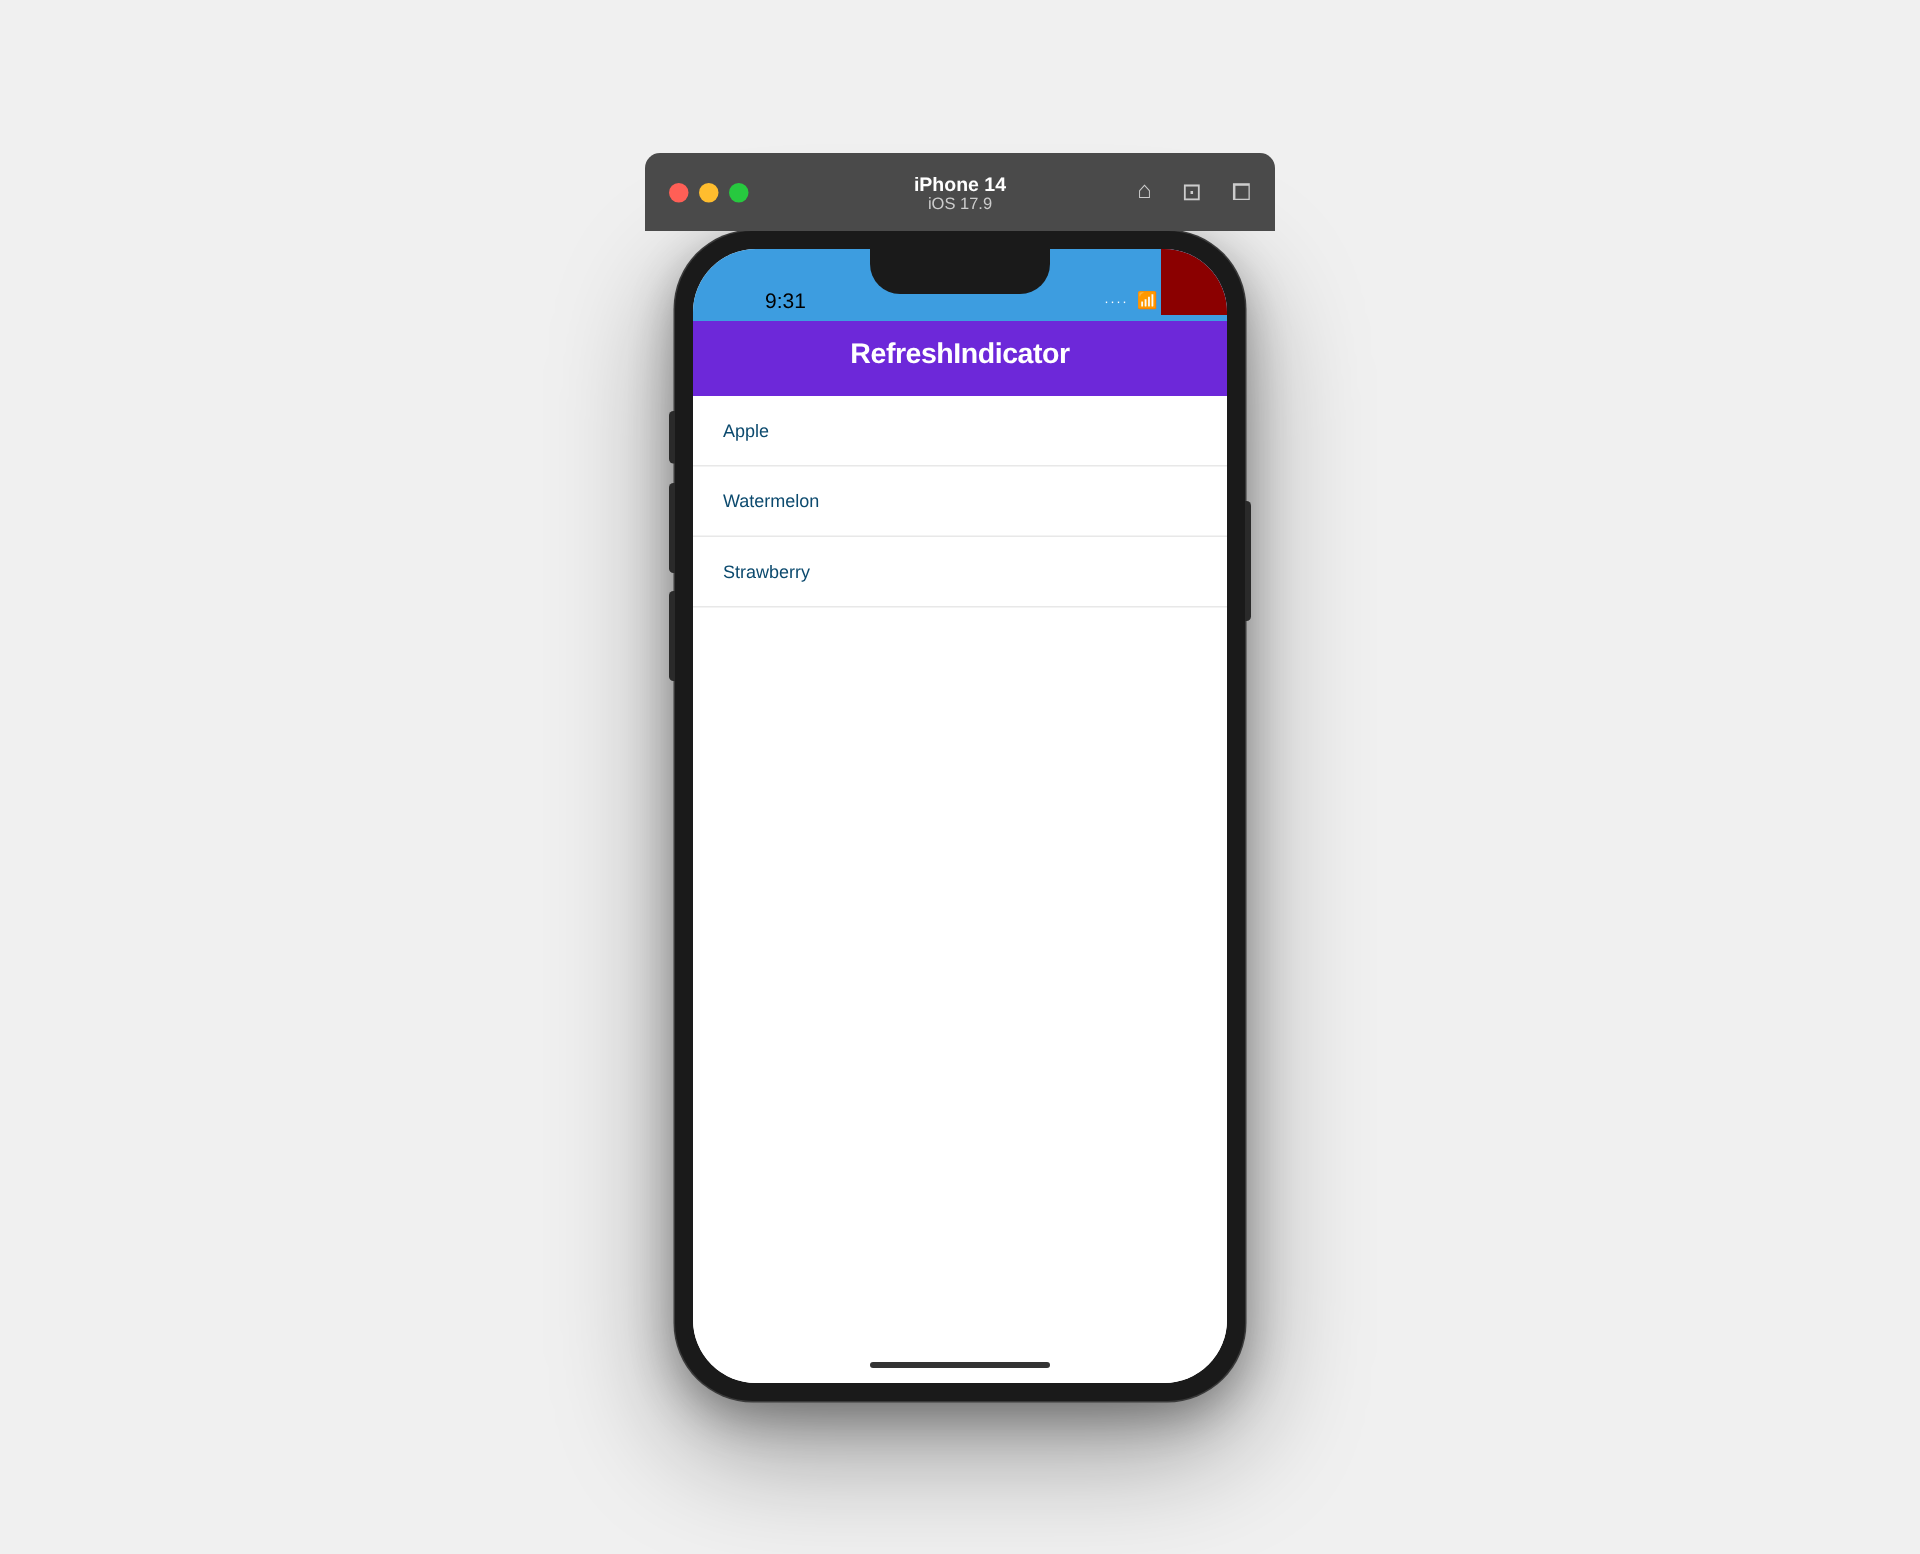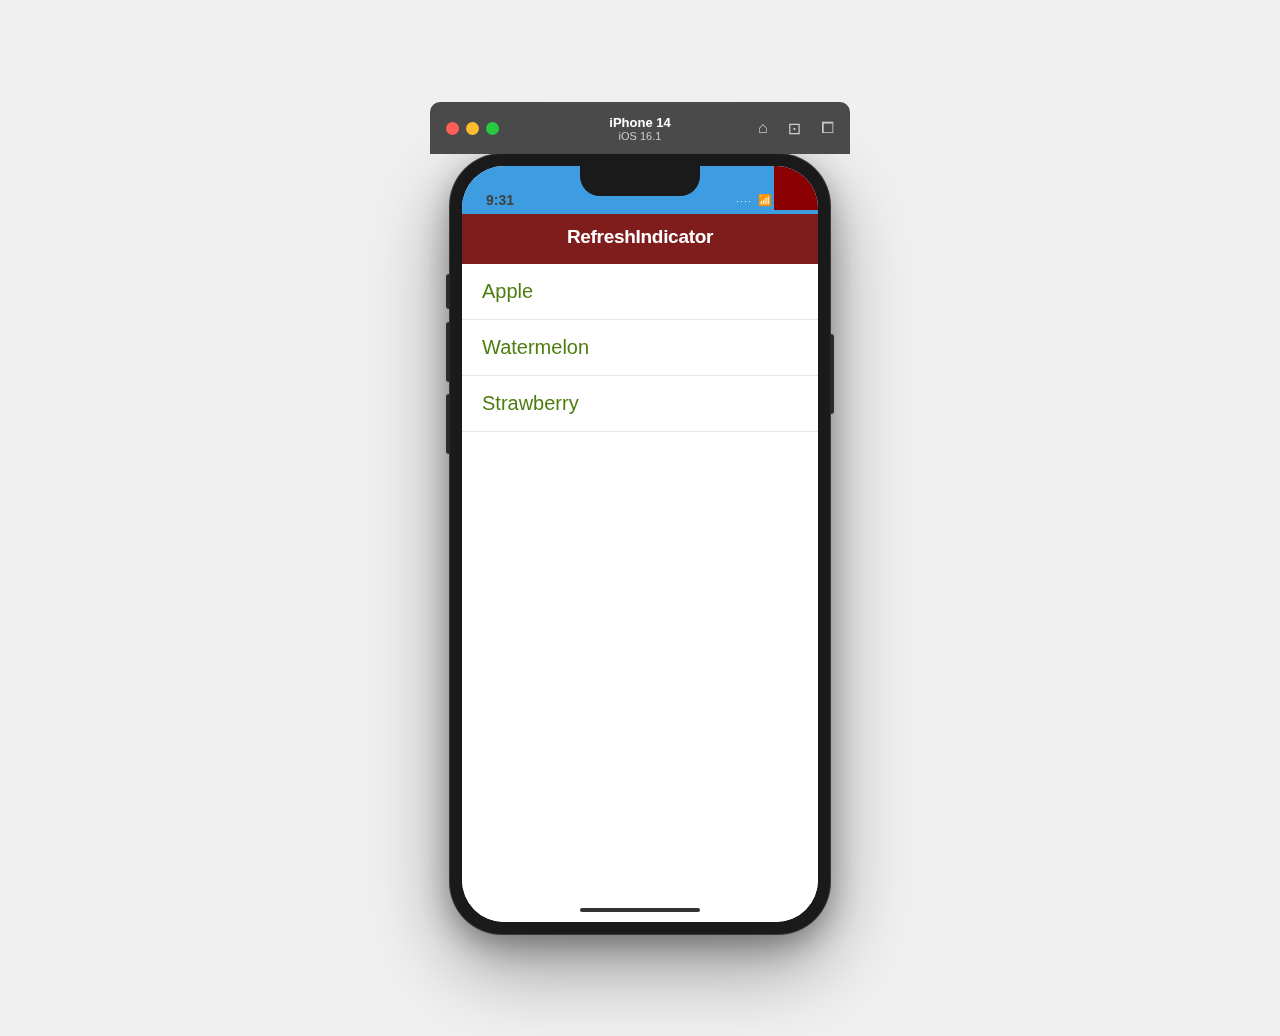--- a/index.html
+++ b/index.html
@@ -158,23 +158,24 @@
       height: 48px;
       background: #3d9de0;
       display: flex;
       align-items: flex-end;
       padding: 0 24px 6px;
       position: relative;
       z-index: 10;
     }
 
     .status-time {
-      color: #404040;
+      color: #000000;
       font-size: 14px;
-      font-weight: 700;
+      font-weight: 400;
+      margin-left: 24px;
     }
 
     .status-icons {
       margin-left: auto;
       display: flex;
       align-items: center;
       gap: 6px;
     }
 
     .status-icon {
@@ -202,21 +203,21 @@
       font-size: 7px;
       font-weight: 700;
       color: white;
       transform: rotate(45deg);
       transform-origin: center;
       letter-spacing: 0.5px;
     }
 
     
     .app-bar {
-      background: #7f1d1d;
+      background: #6d28d9;
       padding: 12px 0 16px;
       text-align: center;
     }
 
     .app-bar-title {
       color: white;
       font-size: 19px;
       font-weight: 600;
       letter-spacing: -0.3px;
     }
@@ -228,22 +229,22 @@
     }
 
     .list-item {
       padding: 16px 20px;
       border-bottom: 1px solid #e8e8e8;
       display: flex;
       align-items: center;
     }
 
     .list-item-text {
-      font-size: 20px;
-      color: #4d7c0f;
+      font-size: 12px;
+      color: #0c4a6e;
       font-weight: 400;
     }
 
     
     .home-indicator {
       position: absolute;
       bottom: 10px;
       left: 50%;
       transform: translateX(-50%);
       width: 120px;
@@ -264,21 +265,21 @@
 <body>
 
 <div class="simulator-toolbar">
   <div class="traffic-lights">
     <div class="traffic-light close"></div>
     <div class="traffic-light minimize"></div>
     <div class="traffic-light maximize"></div>
   </div>
   <div class="simulator-device-name">
     <span class="model">iPhone 14</span>
-    <span class="os">iOS 16.1</span>
+    <span class="os">iOS 17.9</span>
   </div>
   <div class="toolbar-icons">
     <span class="toolbar-icon">⌂</span>
     <span class="toolbar-icon">⊡</span>
     <span class="toolbar-icon">⧠</span>
   </div>
 </div>
 
 <div class="phone-frame">
   <div class="side-btn-volume-up"></div>

